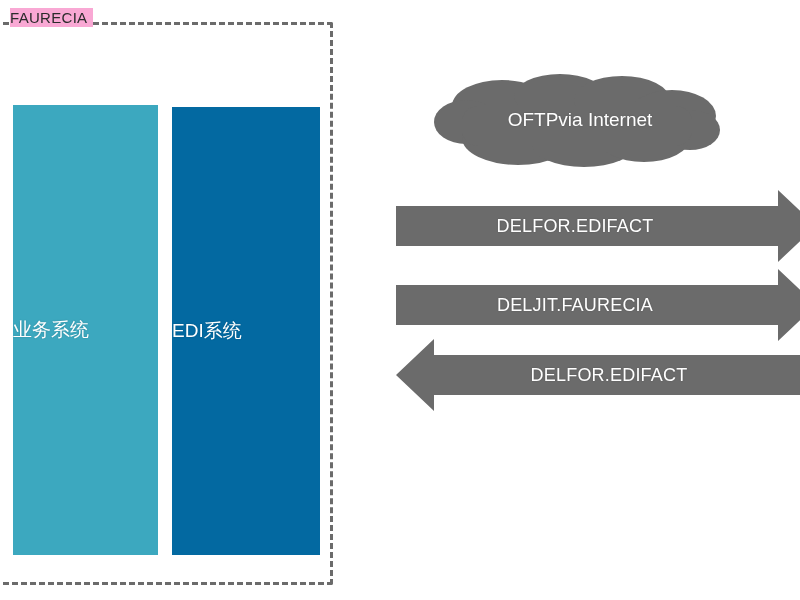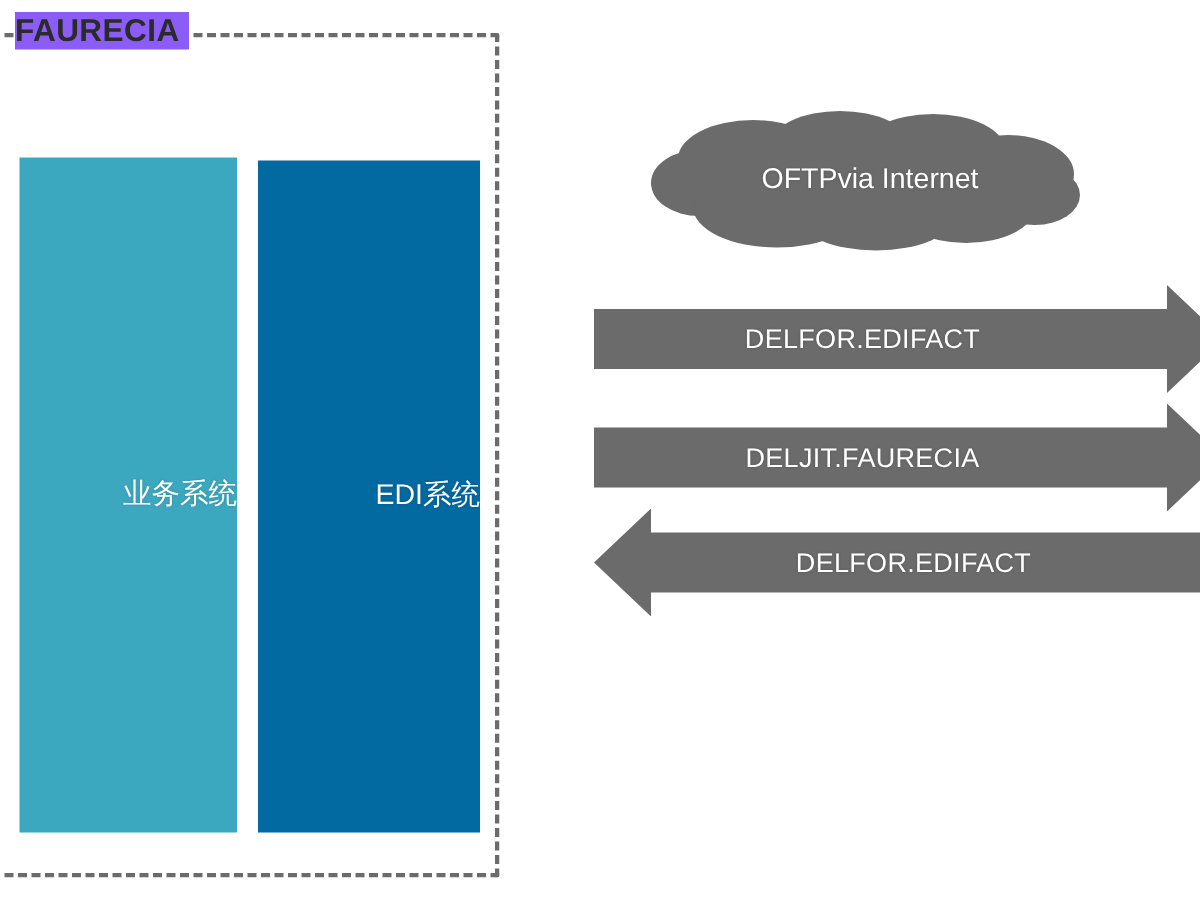--- a/index.html
+++ b/index.html
@@ -34,37 +34,37 @@
     border-radius: 2px;
     box-sizing: border-box;
     background: transparent;
   }
 
   
   .company-title {
     position: absolute;
     left: 10px;
     top: 8px;
-    font-size: 21px;
-    font-weight: bold;
+    font-size: 15px;
+    font-weight: normal;
     color: #2b2b2b;
     letter-spacing: 0.3px;
     line-height: 1;
-    background: #8b5cf6;
+    background: #f9a8d4;
     padding: 2px 6px 2px 0;
     z-index: 5;
     white-space: nowrap;
   }
 
   
   .system-block {
     position: absolute;
     display: flex;
     align-items: center;
-    justify-content: flex-end;
+    justify-content: flex-start;
     color: #ffffff;
     font-size: 19px;
     line-height: 1.2;
     text-align: center;
     box-sizing: border-box;
   }
   .system-block.business {
     left: 13px;
     top: 105px;
     width: 145px;

